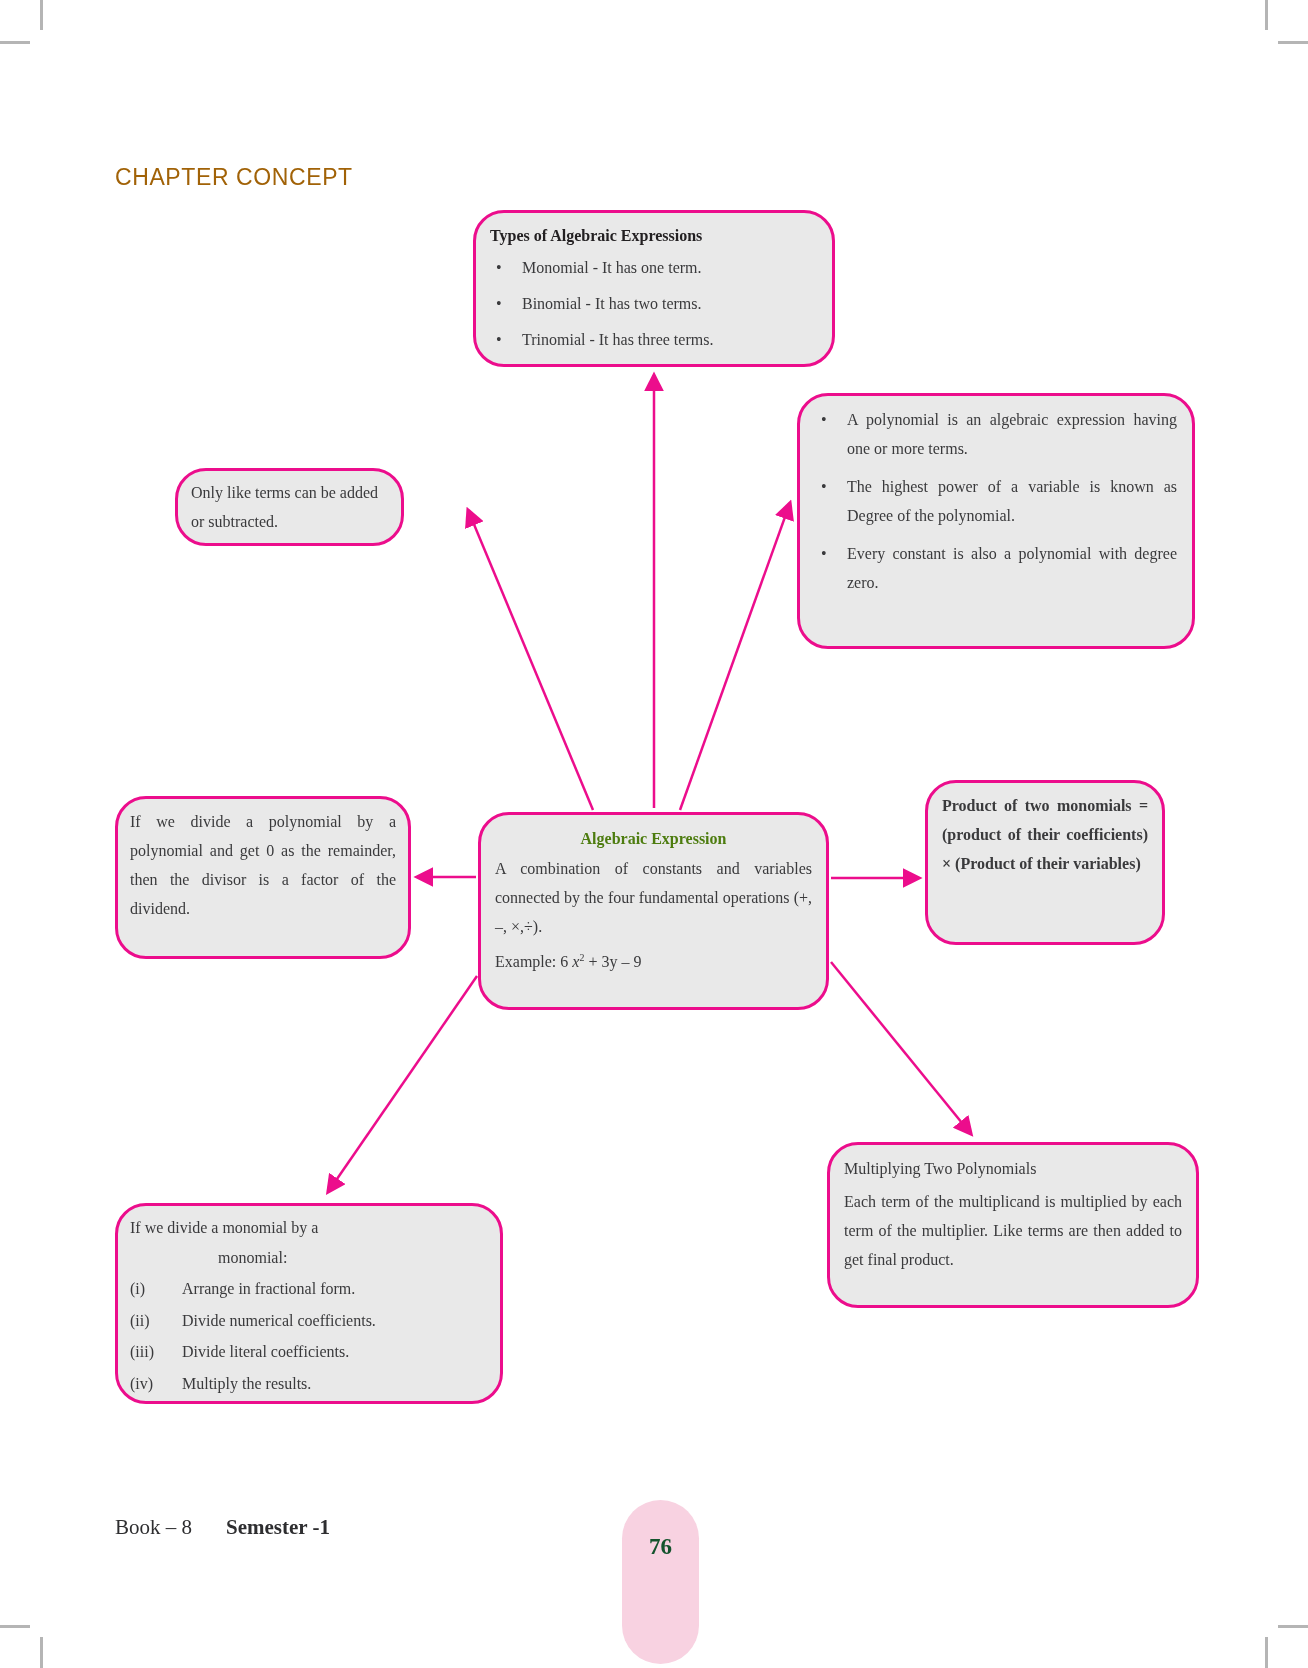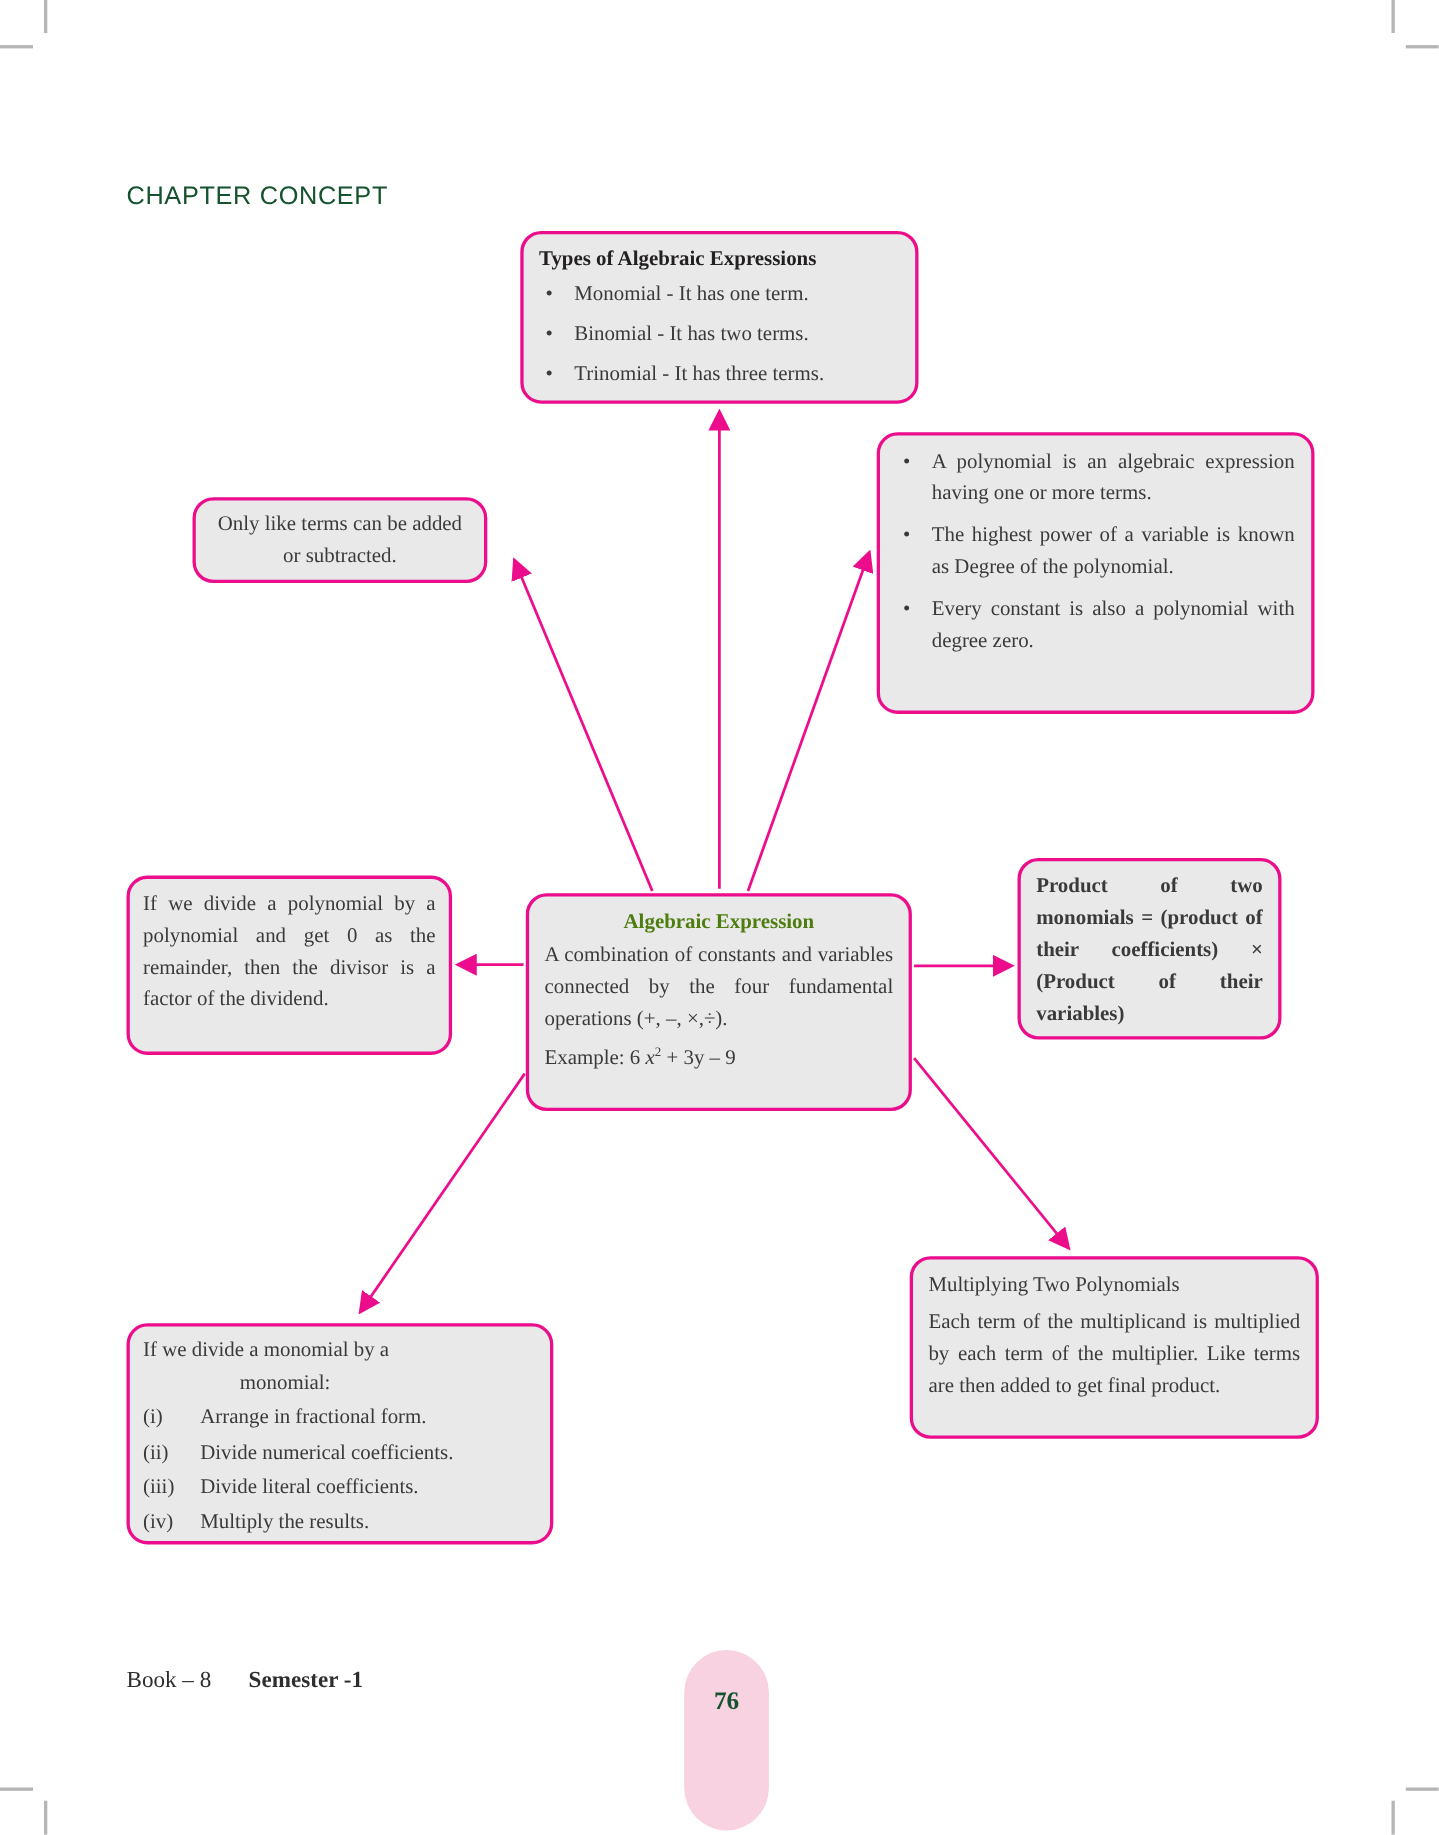--- a/index.html
+++ b/index.html
@@ -10,50 +10,50 @@
     font-family:"Liberation Serif", serif;
     color:#3a3a3c;
     overflow:hidden;
   }
   .crop { position:absolute; background:#b5b5b5; }
 
   .header {
     position:absolute; left:115px; top:164px;
     font-family:"Liberation Sans", sans-serif;
     font-size:23px; letter-spacing:0.6px;
-    color:#14532d; font-weight:normal;
+    color:#a16207; font-weight:normal;
   }
 
   .box {
     position:absolute;
     background:#e9e9e9;
     border:3px solid #ec0d8c;
-    border-radius:19px;
-    font-size:19px;
+    border-radius:31px;
+    font-size:16px;
     line-height:29px;
     padding:8px 14px;
   }
   .box .title-bold { font-weight:bold; color:#232022; }
   .justify { text-align:justify; }
 
   
   .types-box { left:473px; top:210px; width:362px; height:157px; padding:9px 14px; }
   .types-box .title-bold { line-height:28px; }
   .bullet-row { display:flex; }
   .types-box .bullet-row { line-height:36px; }
   .dot { flex:none; width:32px; text-align:left; padding-left:6px; }
 
   
   .polyfacts-box { left:797px; top:393px; width:398px; height:256px; padding:9px 15px; }
   .polyfacts-box .bullet-row { margin-bottom:9px; }
   .polyfacts-box .bullet-row:last-child { margin-bottom:0; }
   .polyfacts-box .btext { flex:1; text-align:justify; }
 
   
-  .liketerms-box { left:175px; top:452px; width:268px; height:78px; padding:7px 13px;text-align:center; }
+  .liketerms-box { left:175px; top:468px; width:229px; height:78px; padding:7px 13px; }
 
   
   .center-box { left:478px; top:812px; width:351px; height:198px; }
   .center-box .ctitle {
     text-align:center; font-weight:bold; color:#4d7c0f;
     line-height:31px;
   }
   .center-box .example { margin-top:6px; }
   .example i { font-style:italic; }
   .example sup { font-size:0.62em; vertical-align:super; line-height:0; }

